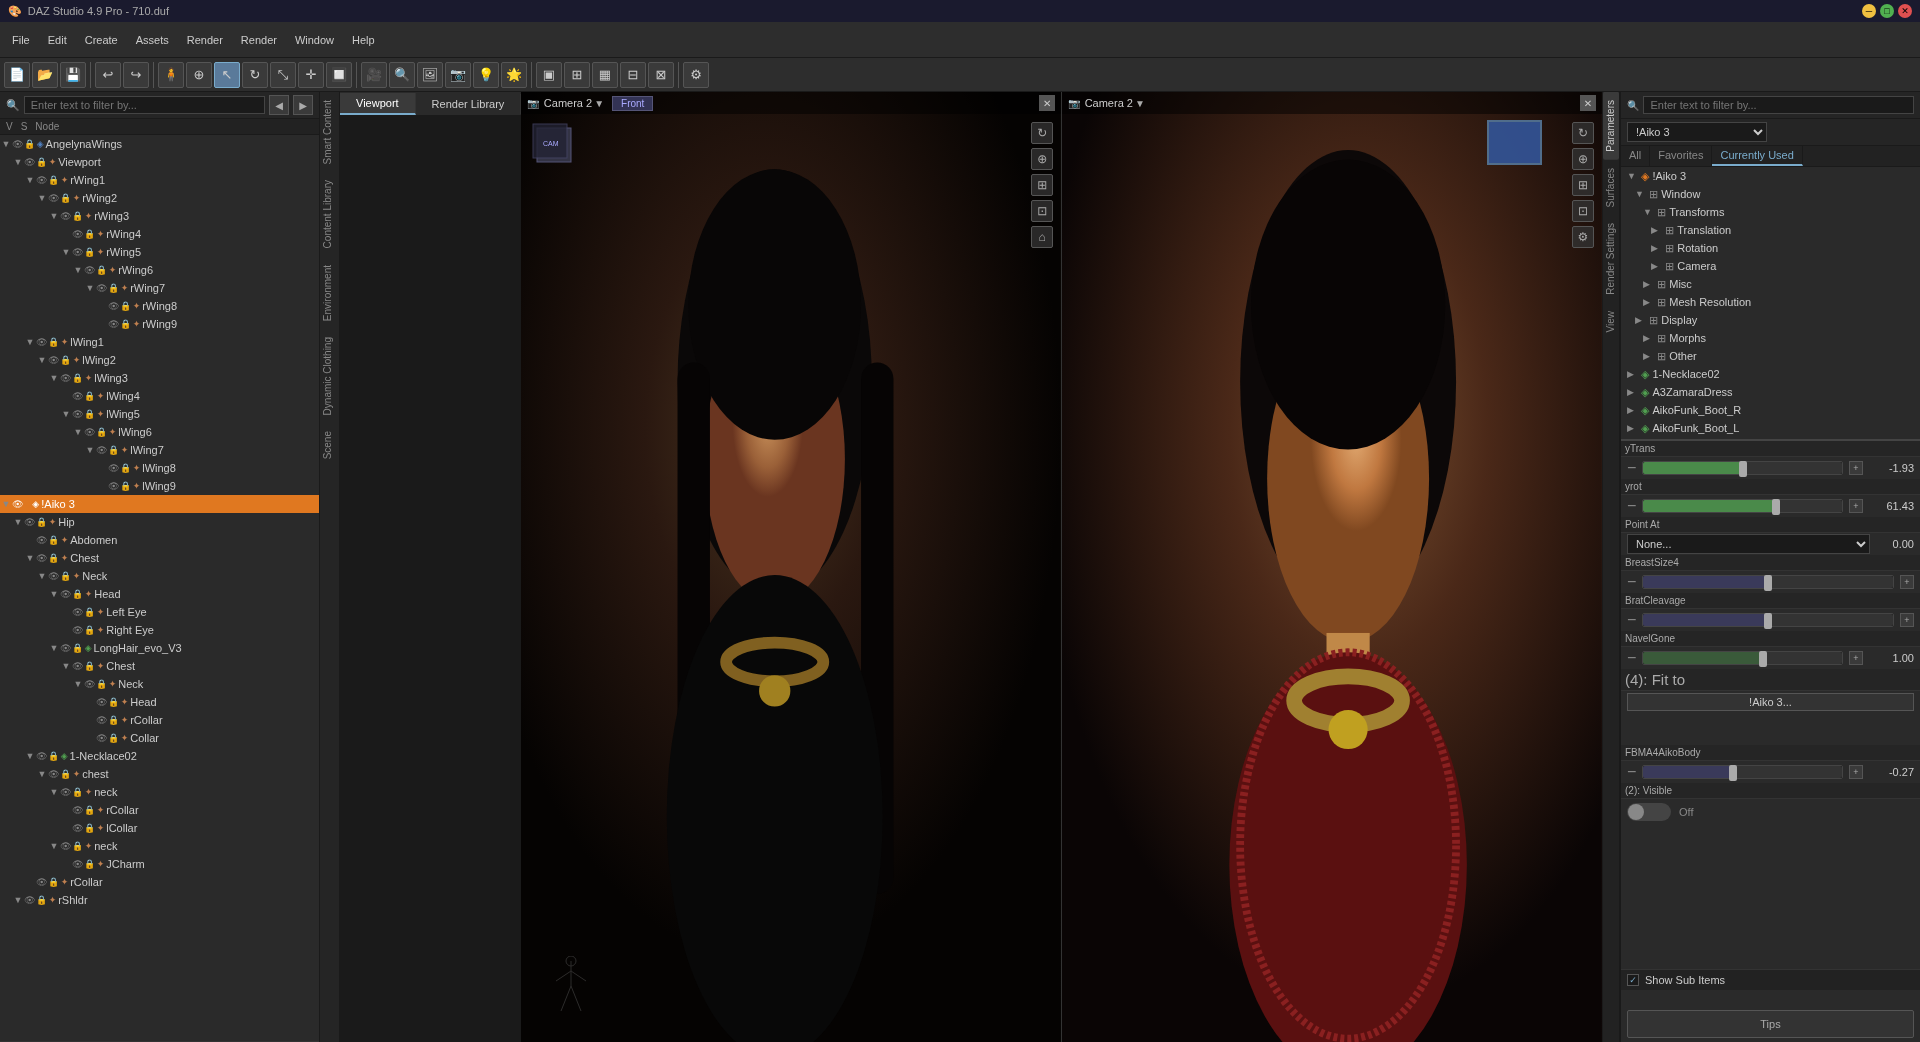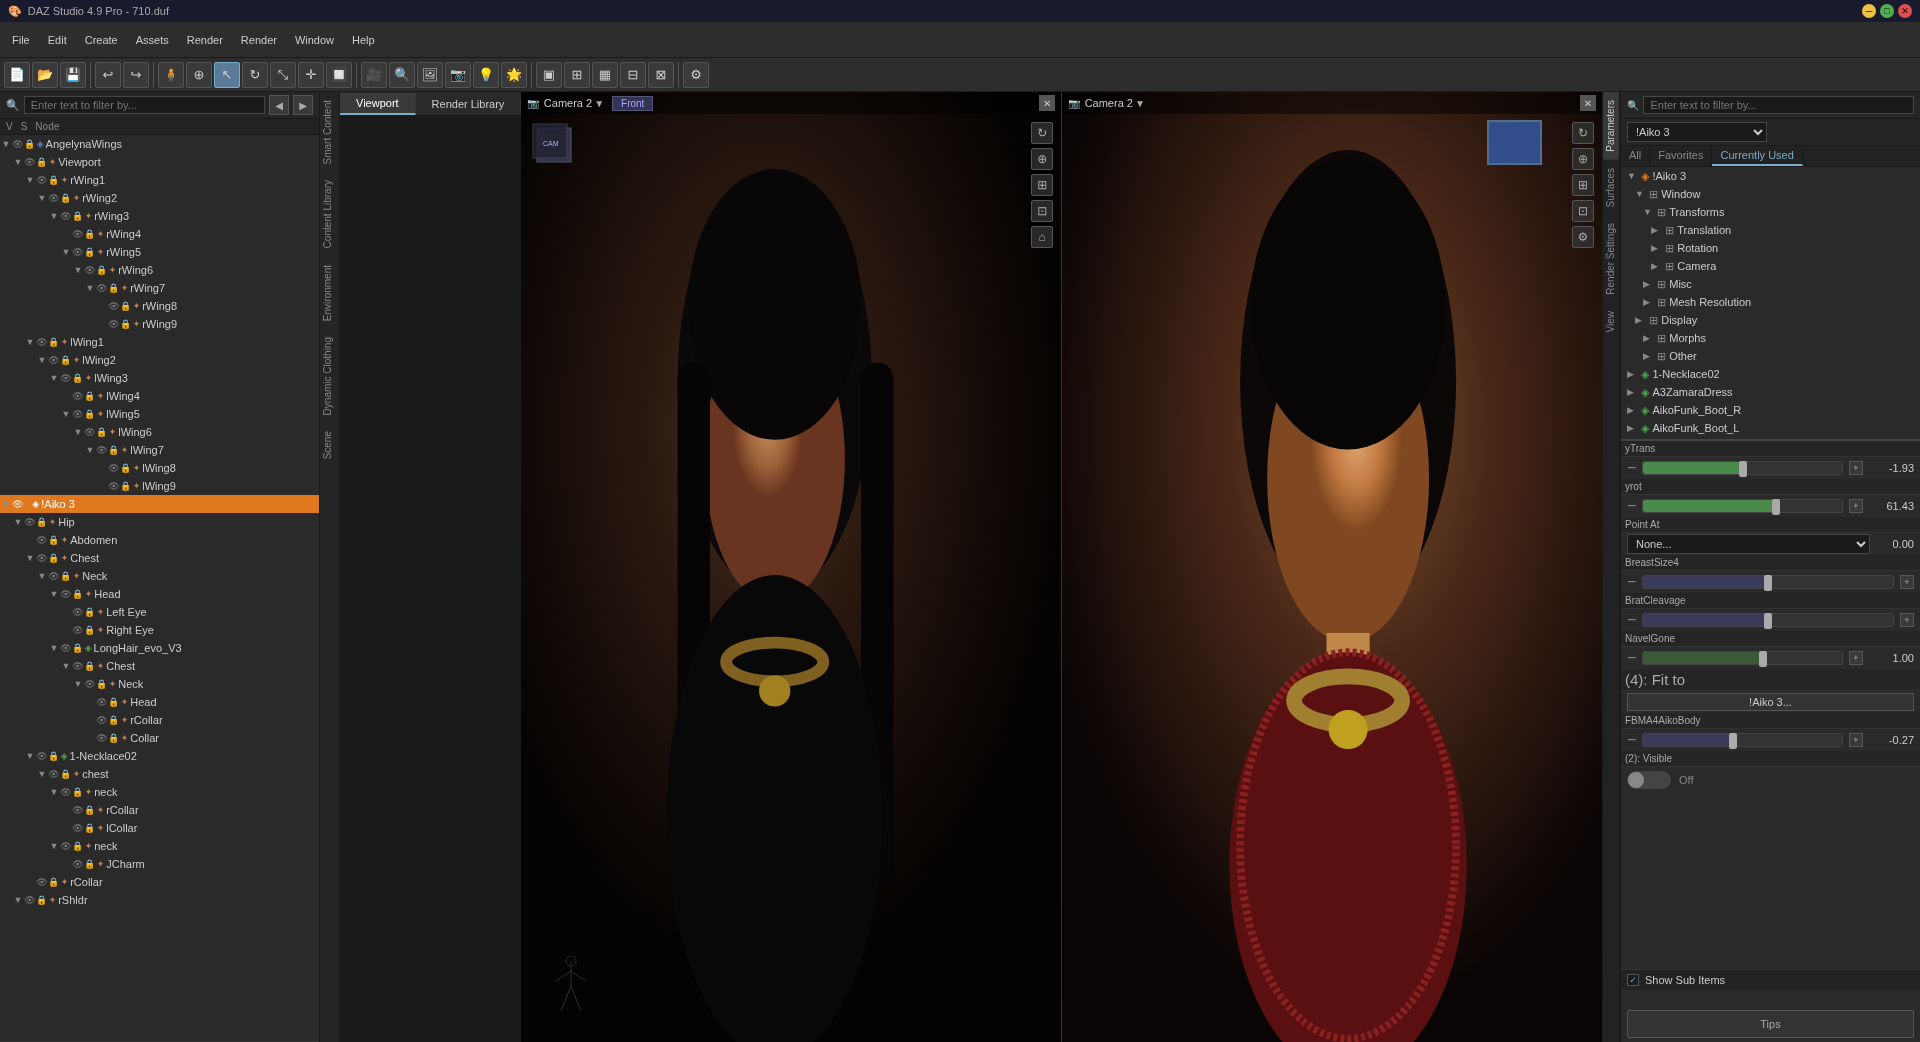--- a/index.html
+++ b/index.html
@@ -923,21 +923,21 @@
         </div>
         <span class="param-btn">+</span>
         <span class="param-value">1.00</span>
       </div>
 
       <div style="padding:2px 4px;background:#252525;font-size:15px;color:#aaa;border-bottom:1px solid #333;">(4): Fit to</div>
       <div class="param-row">
         <button style="flex:1;background:#333;border:1px solid #555;color:#ccc;padding:2px 4px;cursor:pointer;font-size:11px;">!Aiko 3...</button>
       </div>
 
-      <div style="padding:2px 4px;background:#252525;font-size:10px;color:#aaa;border-bottom:1px solid #333;">FBMA4AikoBody</div>
+      <div style="padding:2px 4px;background:#252525;font-size:10px;color:#aaa;border-bottom:1px solid #333;margin-top:32px;">FBMA4AikoBody</div>
       <div class="param-row">
         <span class="param-dash">−</span>
         <div class="param-slider" style="flex:1;">
           <div class="param-slider-track"></div>
           <div class="param-slider-fill" style="width:45%;background:#3a3a5a;"></div>
           <div class="param-slider-thumb" style="left:45%;"></div>
         </div>
         <span class="param-btn">+</span>
         <span class="param-value">-0.27</span>
       </div>

